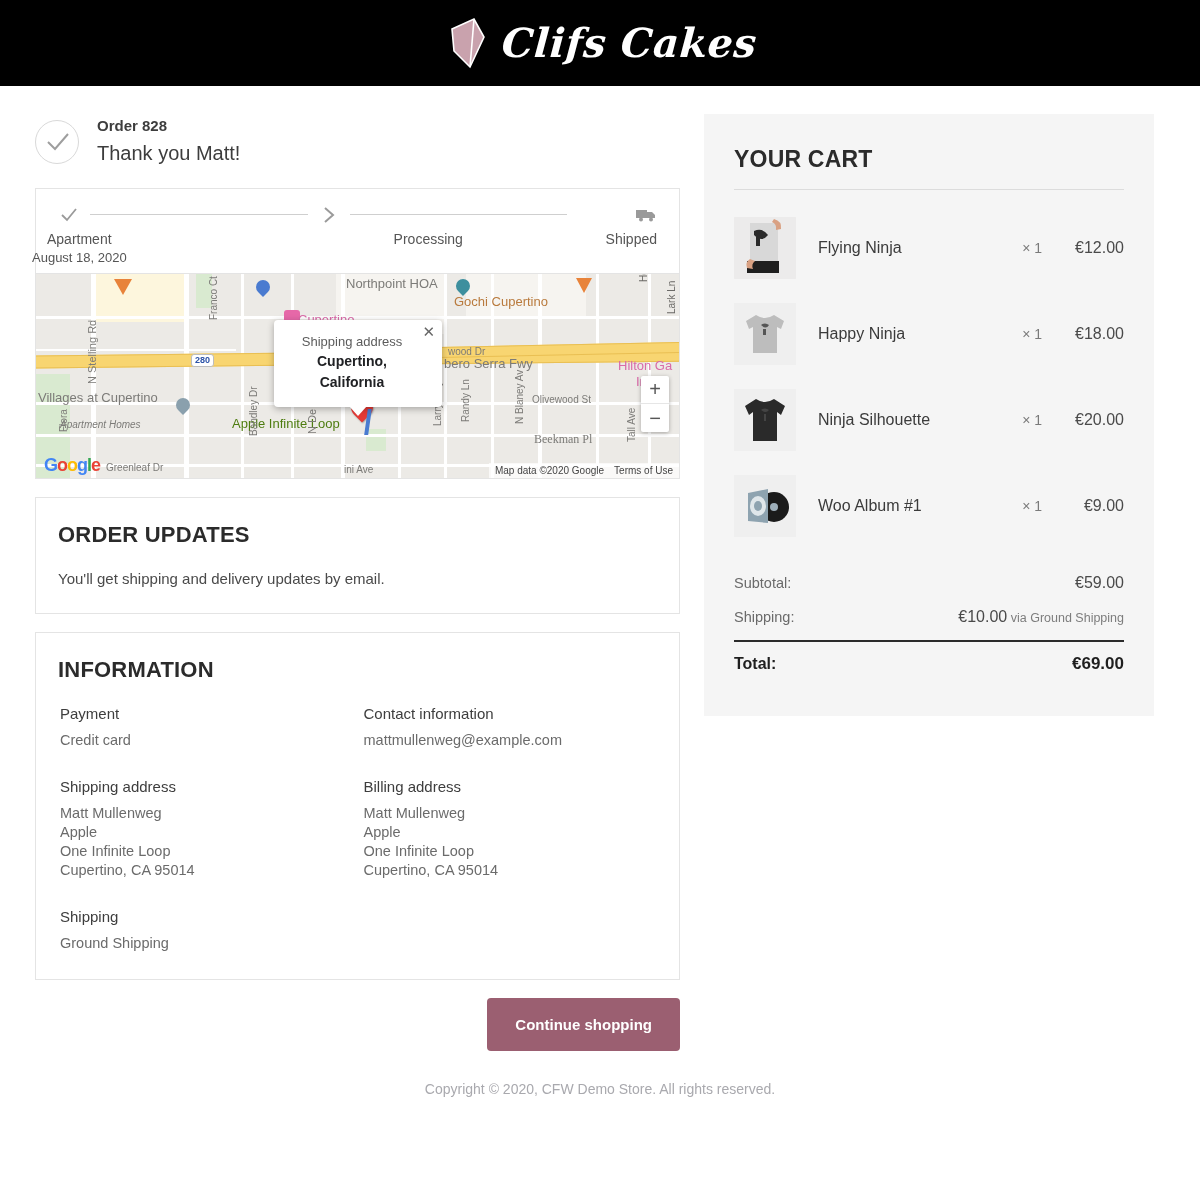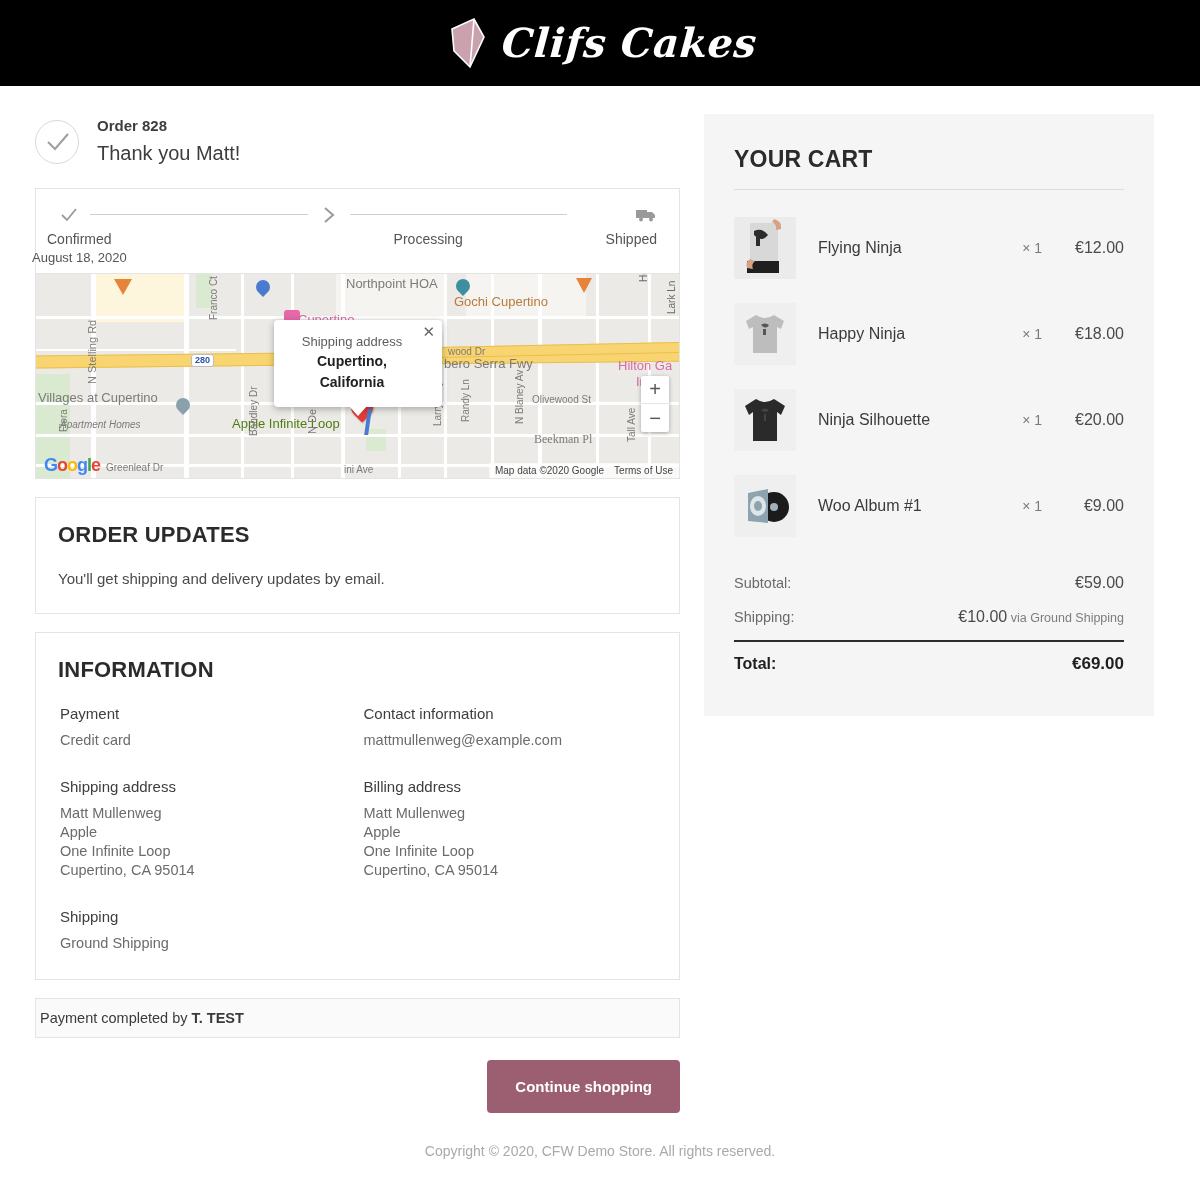--- a/index.html
+++ b/index.html
@@ -439,21 +439,21 @@
 
           <div class="step s-confirmed">
             <div class="step-icons">
               <div class="step-icon">
                 <svg width="16" height="14" viewBox="0 0 16 14">
                   <polyline points="1,7 6,12 15,1" fill="none" stroke="#9a9a9a" stroke-width="1.8"></polyline>
                 </svg>
               </div>
               <div class="step-line"></div>
             </div>
-            <div class="step-label">Confirmed</div>
+            <div class="step-label">Apartment</div>
             <div class="step-sub">August 18, 2020</div>
           </div>
 
           <div class="step s-processing">
             <div class="step-icons">
               <div class="step-icon">
                 <svg width="12" height="16" viewBox="0 0 12 16">
                   <polyline points="2,1 10,8 2,15" fill="none" stroke="#9a9a9a" stroke-width="2"></polyline>
                 </svg>
               </div>
@@ -613,23 +613,20 @@
           <div>
             <div class="info-block-label">Shipping</div>
             <div class="info-block-value">
               <div>Ground Shipping</div>
             </div>
           </div>
           <div></div>
         </div>
       </div>
 
-      <div class="payment-row">
-        <span>Payment completed by </span><b>T. TEST</b>
-      </div>
 
       <div class="cta-row">
         <button class="btn-continue">Continue shopping</button>
       </div>
     </div>
 
     <div class="col-side">
       <div class="cart">
         <h2 class="cart-title">YOUR CART</h2>
         <div class="cart-divider"></div>

